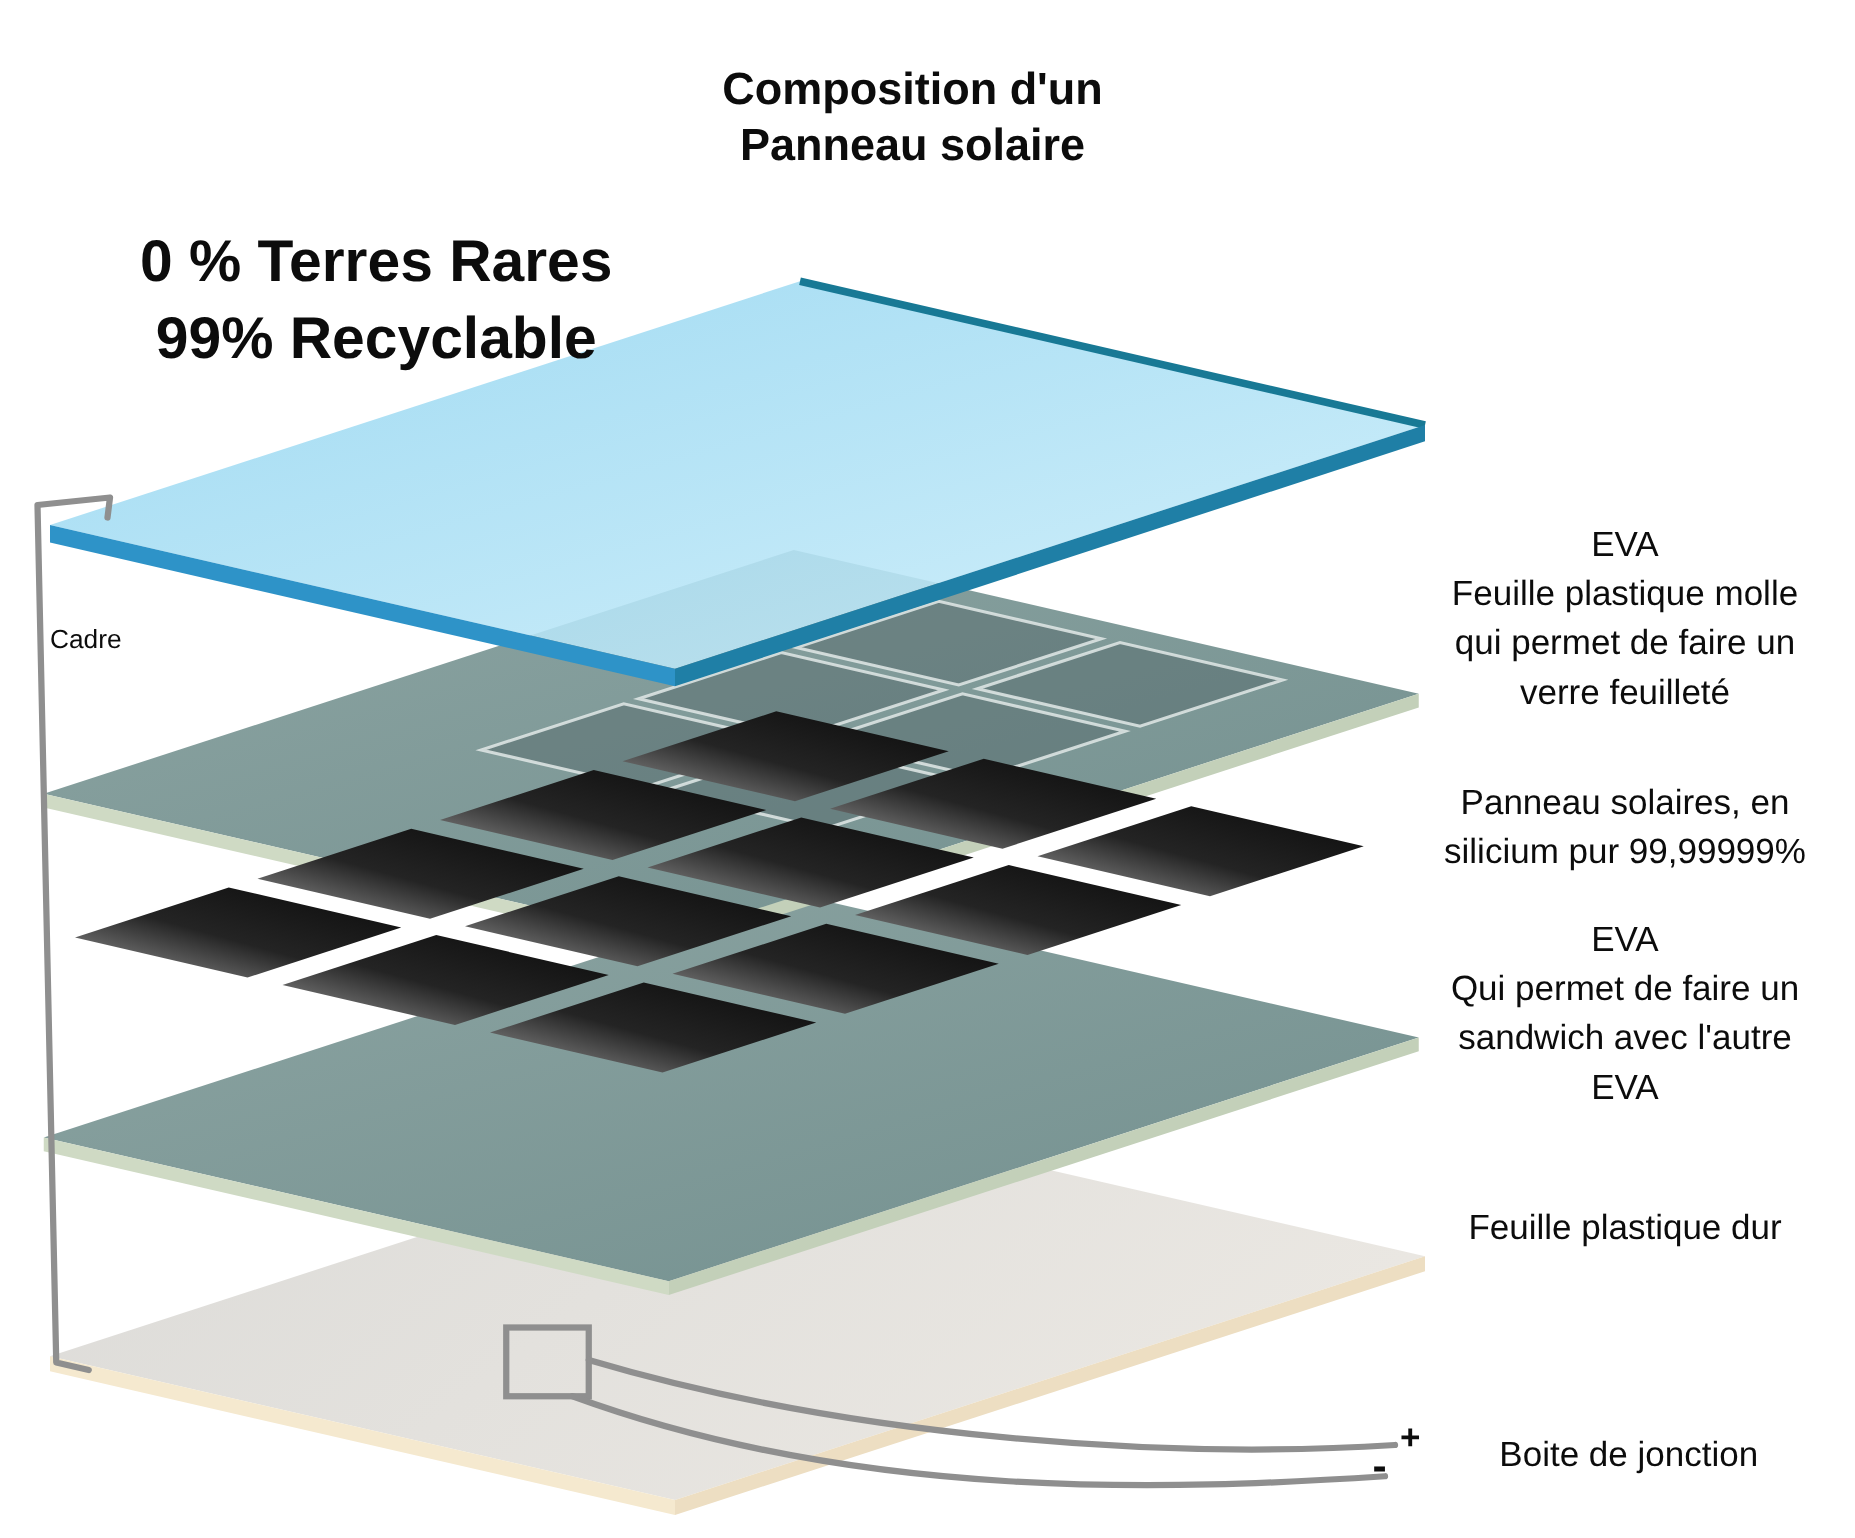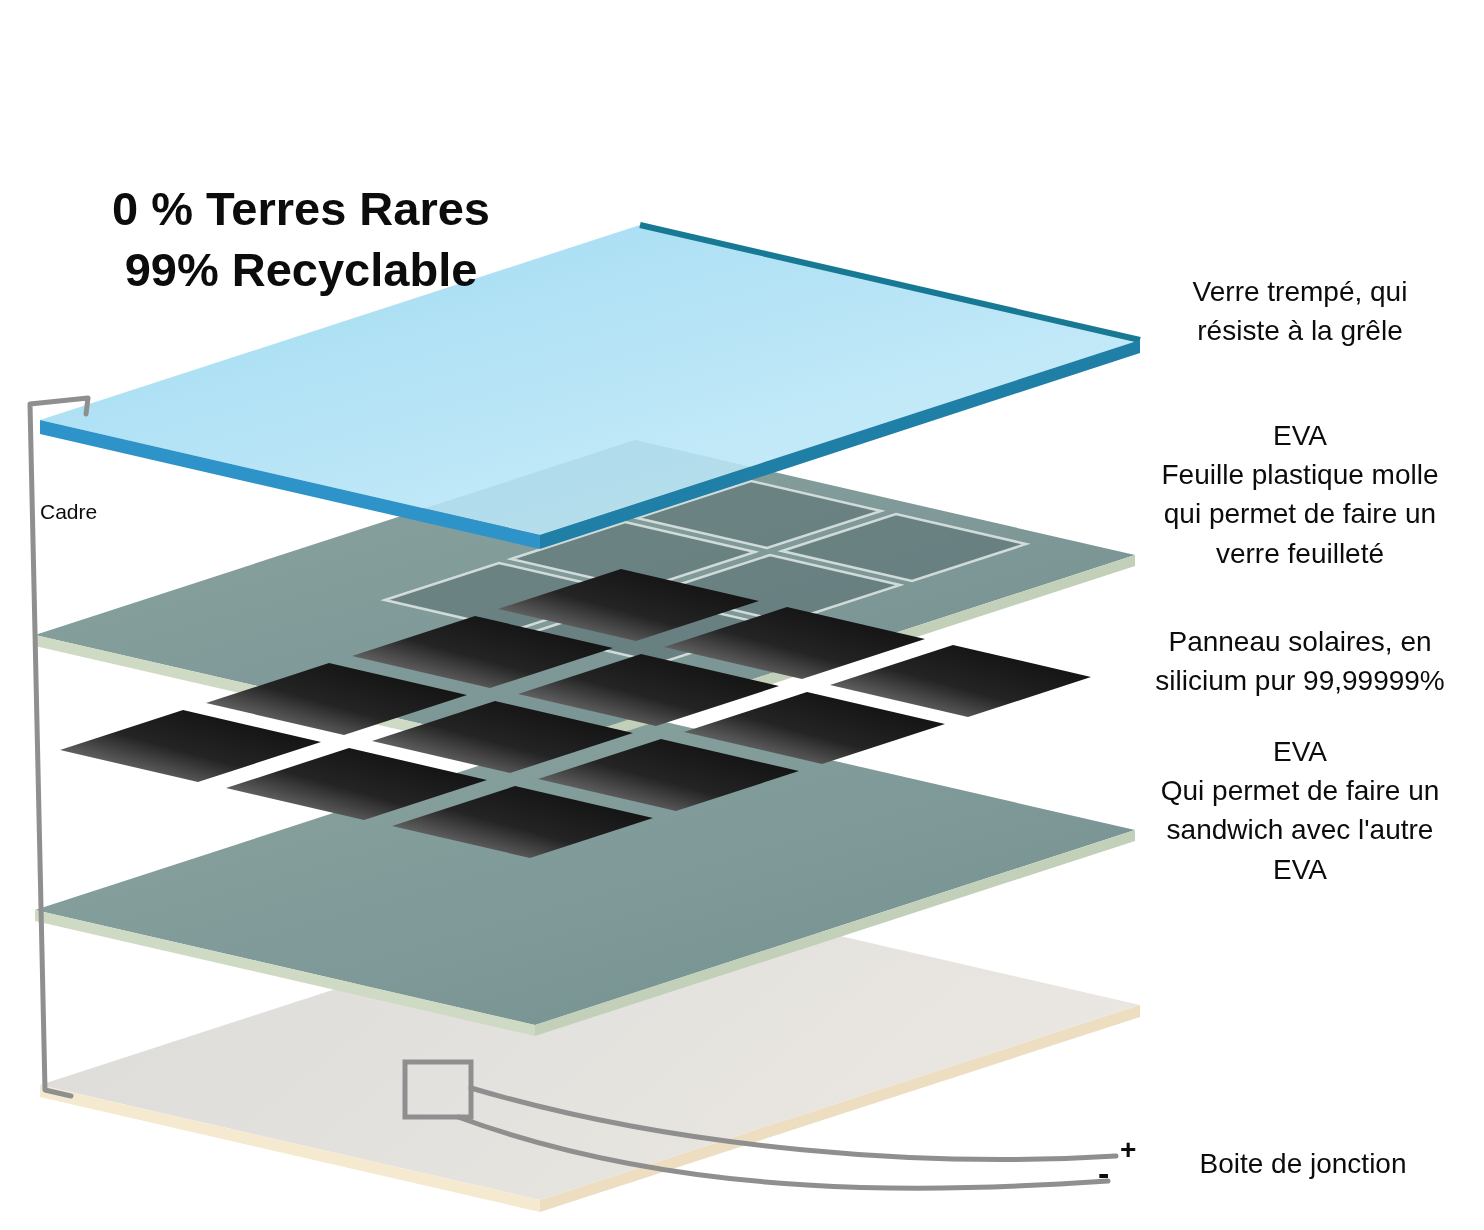--- a/index.html
+++ b/index.html
@@ -97,34 +97,35 @@
       <polygon points="664,647 787,607 925,639 802,679"></polygon>
       <polygon points="392,826 515,786 653,818 530,858"></polygon>
       <polygon points="538,779 661,739 799,771 676,811"></polygon>
       <polygon points="684,732 807,692 945,724 822,764"></polygon>
       <polygon points="830,685 953,645 1091,677 968,717"></polygon>
     </g>
 
     <path d="M 86 414 L 88 398 L 30 404 L 45 1090 L 71 1096" fill="none" stroke="#8f8f8f" stroke-width="5" stroke-linejoin="round" stroke-linecap="round"></path>
   </svg>
 
+  <div class="txt title">Composition d'un
+Panneau solaire</div>
   <div class="txt claims">0 % Terres Rares
 99% Recyclable</div>
   <div class="txt cadre">Cadre</div>
 
-  <div class="txt note note-glass">Verre trempé, qui
-résiste à la grêle</div>
   <div class="txt note note-eva-top">EVA
 Feuille plastique molle
 qui permet de faire un
 verre feuilleté</div>
   <div class="txt note note-cells">Panneau solaires, en
 silicium pur 99,99999%</div>
   <div class="txt note note-eva-bottom">EVA
 Qui permet de faire un
 sandwich avec l'autre
 EVA</div>
+  <div class="txt note note-backsheet">Feuille plastique dur</div>
 
   <div class="txt plus">+</div>
   <div class="txt minus">-</div>
   <div class="txt note-junction txt" style="position:absolute;">Boite de jonction</div>
 
 </div>
 
 </body></html>

